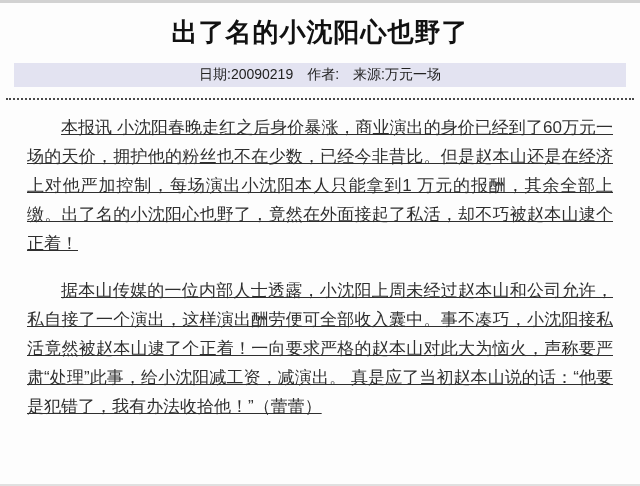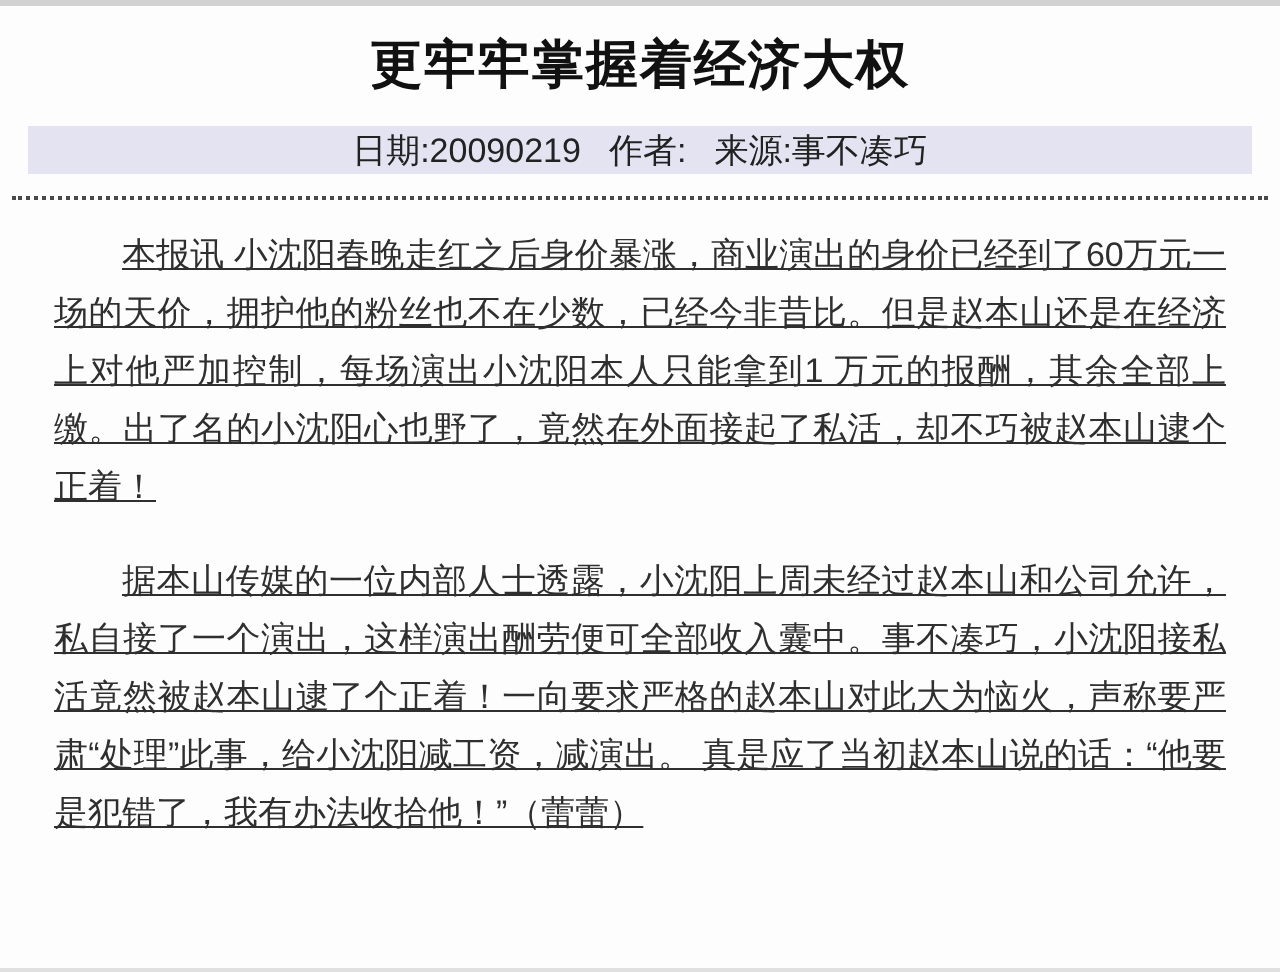--- a/index.html
+++ b/index.html
@@ -30,21 +30,21 @@
     letter-spacing: 1px;
   }
   .meta-bar {
     margin: 15px 14px 0;
     height: 24px;
     background: #e3e3f1;
     display: flex;
     align-items: center;
     justify-content: center;
     gap: 14px;
-    font-size: 17px;
+    font-size: 14px;
     color: #222222;
   }
   .meta-item {
     white-space: pre;
   }
   .divider {
     margin: 11px 6px 0;
     height: 0;
     border-bottom: 2px dotted #4a4a4a;
   }
@@ -59,26 +59,26 @@
     margin: 0 0 18px;
     text-indent: 2em;
     text-decoration: underline;
   }
 </style>
 </head>
 <body>
 
 <div class="page">
 
-  <h1 class="title">更牢牢掌握着经济大权</h1>
+  <h1 class="title">出了名的小沈阳心也野了</h1>
 
   <div class="meta-bar">
     <span class="meta-item">日期:20090219</span>
     <span class="meta-item">作者:</span>
-    <span class="meta-item">来源:事不凑巧</span>
+    <span class="meta-item">来源:万元一场</span>
   </div>
 
   <div class="divider"></div>
 
   <div class="article">
     <p>本报讯 小沈阳春晚走红之后身价暴涨，商业演出的身价已经到了60万元一场的天价，拥护他的粉丝也不在少数，已经今非昔比。但是赵本山还是在经济上对他严加控制，每场演出小沈阳本人只能拿到1 万元的报酬，其余全部上缴。出了名的小沈阳心也野了，竟然在外面接起了私活，却不巧被赵本山逮个正着！</p>
     <p>据本山传媒的一位内部人士透露，小沈阳上周未经过赵本山和公司允许，私自接了一个演出，这样演出酬劳便可全部收入囊中。事不凑巧，小沈阳接私活竟然被赵本山逮了个正着！一向要求严格的赵本山对此大为恼火，声称要严肃“处理”此事，给小沈阳减工资，减演出。 真是应了当初赵本山说的话：“他要是犯错了，我有办法收拾他！”（蕾蕾）</p>
   </div>
 
 </div>

